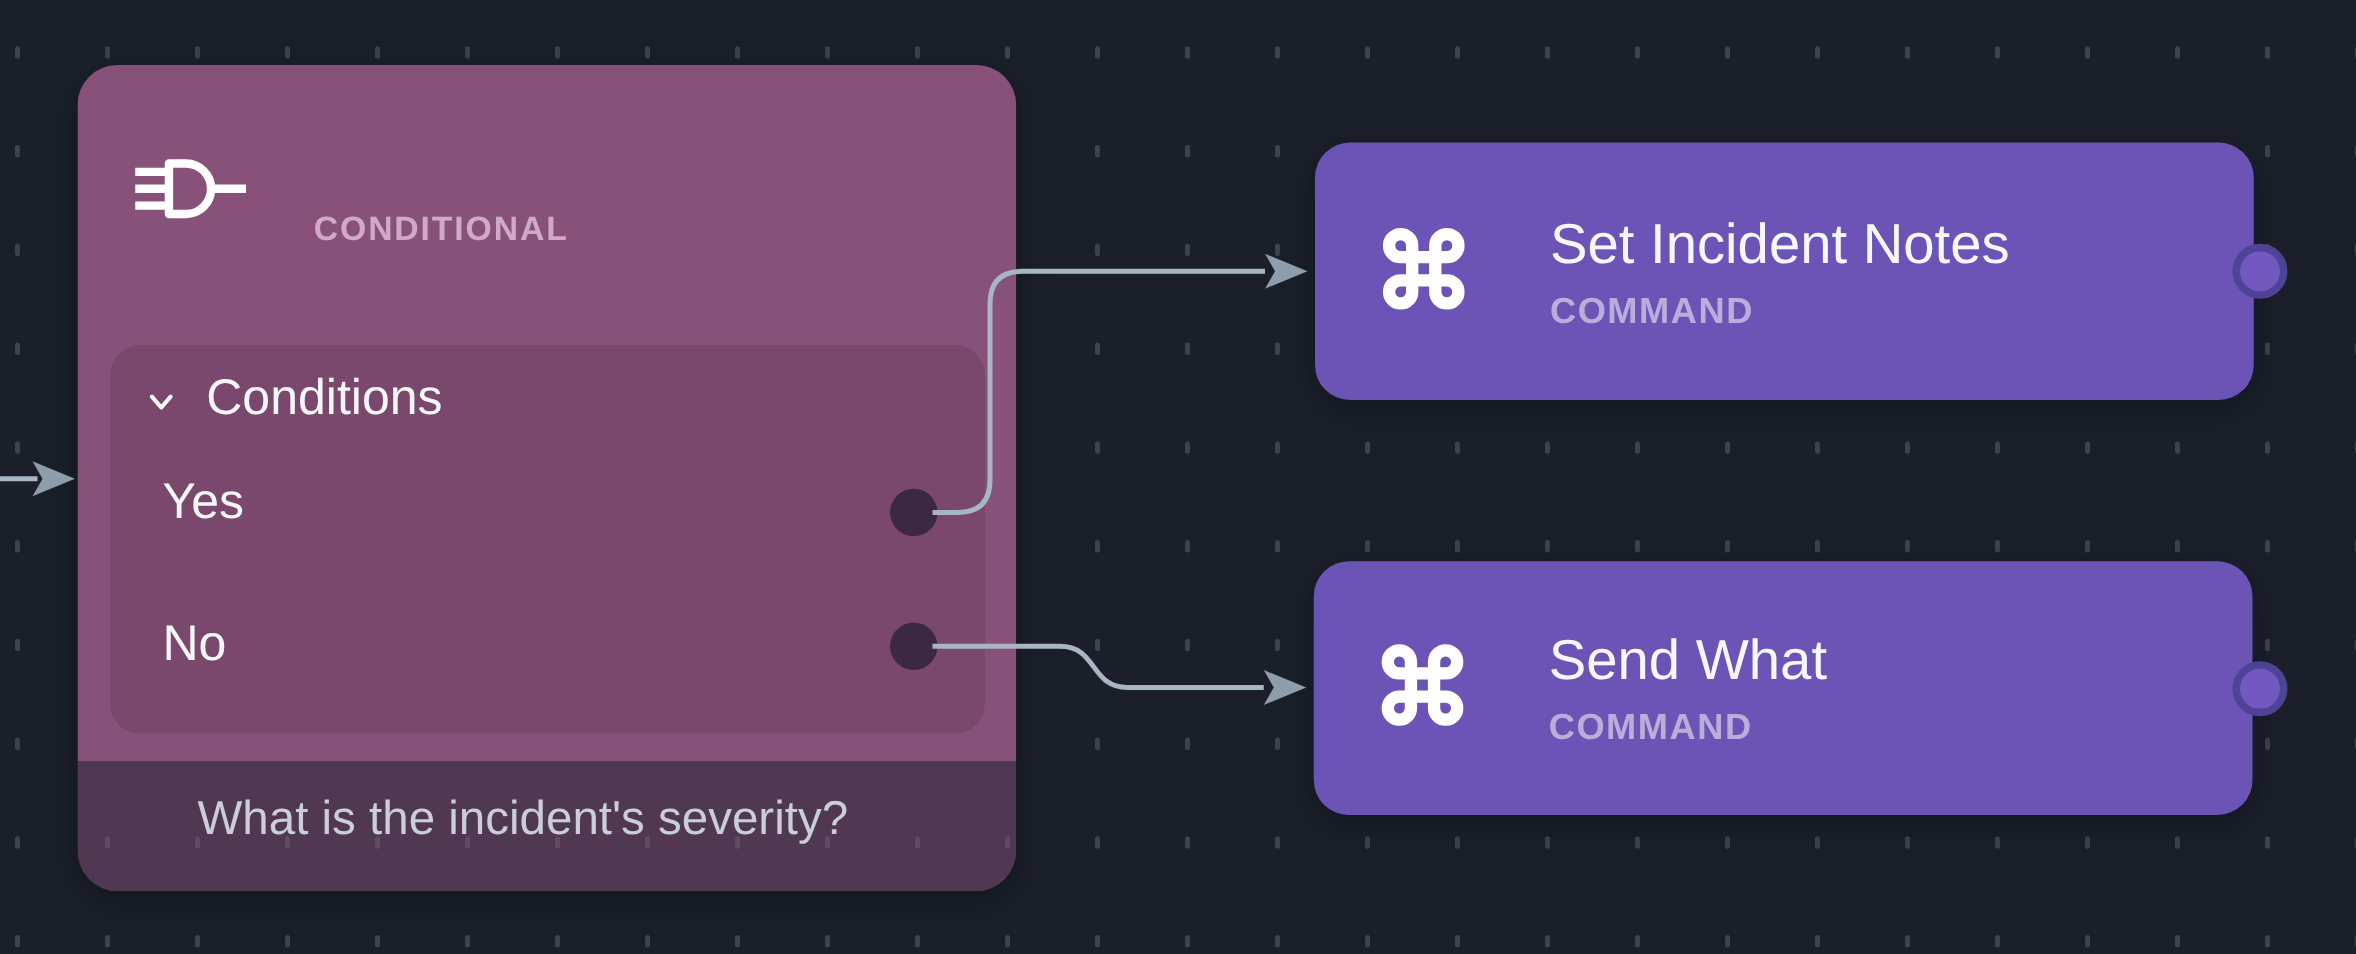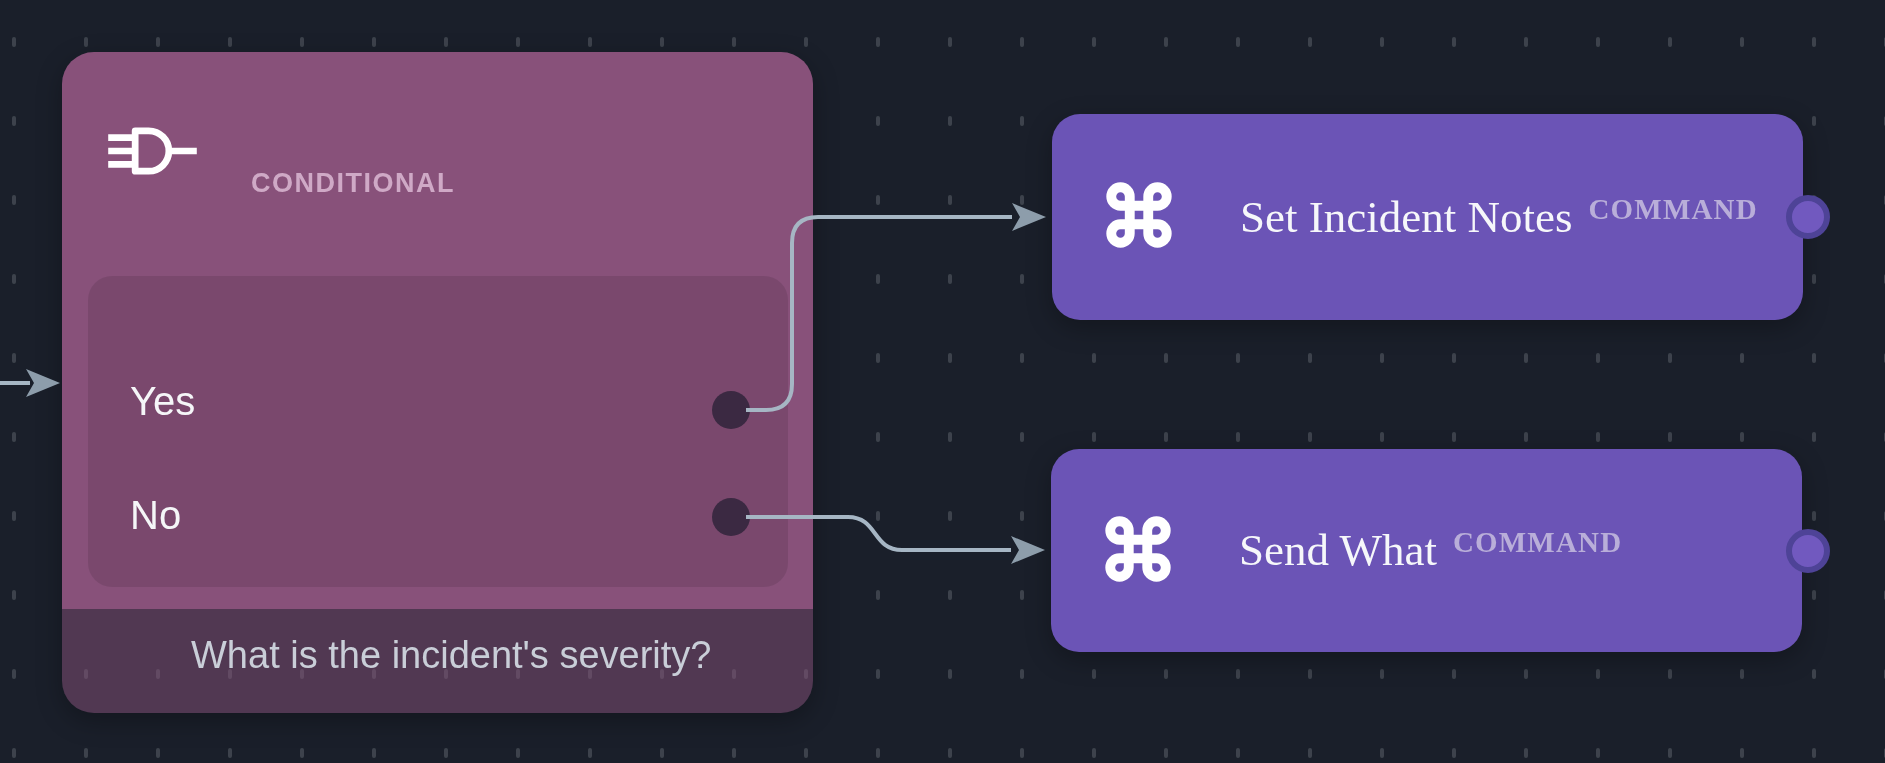--- a/index.html
+++ b/index.html
@@ -27,21 +27,21 @@
   .cond-body{
     position:absolute;left:0;top:0;width:751px;height:557px;
     background:#88517a;
   }
   .cond-footer{
     position:absolute;left:0;top:557px;width:751px;height:104px;
     background:rgba(136,81,122,0.5);
   }
   .cond-question{
     position:absolute;left:96px;top:24px;
-    font-size:38px;line-height:44px;color:#c9ced8;margin-left:33px;
+    font-size:38px;line-height:44px;color:#c9ced8;
   }
   .gate-icon{position:absolute;left:43px;top:73px;}
   .cond-title{
     position:absolute;left:191px;top:38px;
     font-size:44px;line-height:48px;color:#f6f7fa;
   }
   .cond-type{
     position:absolute;left:189px;top:116px;
     font-size:27px;line-height:30px;font-weight:700;
     letter-spacing:1.5px;color:#cfa9c6;
@@ -66,21 +66,21 @@
   .dot-yes{top:115px;}
   .dot-no{top:222px;}
   
   .cmd-node{
     width:751px;background:#6b54b6;border-radius:28px;
     display:flex;align-items:center;padding-left:50px;
   }
   .cmd-set{left:1052px;top:114px;height:206px;}
   .cmd-send{left:1051px;top:449px;height:203px;}
   .cmd-icon{flex:0 0 auto;margin-right:64px;}
-  .cmd-text{display:flex;flex-direction:row;gap:16px;font-family:Liberation Serif, serif;}
+  .cmd-text{display:flex;flex-direction:column;gap:16px;}
   .cmd-title{font-size:45px;line-height:47px;color:#f6f7fa;}
   .cmd-type{
     font-size:29px;line-height:30px;font-weight:700;
     letter-spacing:1.2px;color:#b9aed9;
   }
   
   .cmd-port{
     position:absolute;z-index:4;left:1786px;width:44px;height:44px;
     border-radius:50%;background:#7159bf;border:6px solid #4e4397;
   }
@@ -378,20 +378,28 @@
             <path d="M2 13 H30 M2 27 H30 M2 41 H30"></path>
             <path d="M30 6 H44 A21 21 0 0 1 44 48 H30 Z" stroke-linejoin="round"></path>
             <path d="M65 27 H94"></path>
           </g>
         </svg>
       </span>
 
       <div class="cond-type">CONDITIONAL</div>
 
       <div class="cond-panel">
+        <div class="panel-header">
+          <span class="chevron-icon">
+            <svg width="30" height="30" viewBox="0 0 24 24">
+              <path d="M6 9 L12 16 L18 9" fill="none" stroke="#ffffff" stroke-width="2.6" stroke-linecap="round" stroke-linejoin="round"></path>
+            </svg>
+          </span>
+          <span class="panel-header-label">Conditions</span>
+        </div>
 
         <div class="cond-row row-yes">Yes</div>
         <div class="cond-row row-no">No</div>
 
         <div class="out-dot dot-yes"></div>
         <div class="out-dot dot-no"></div>
       </div>
     </div>
 
     <div class="cond-footer">

